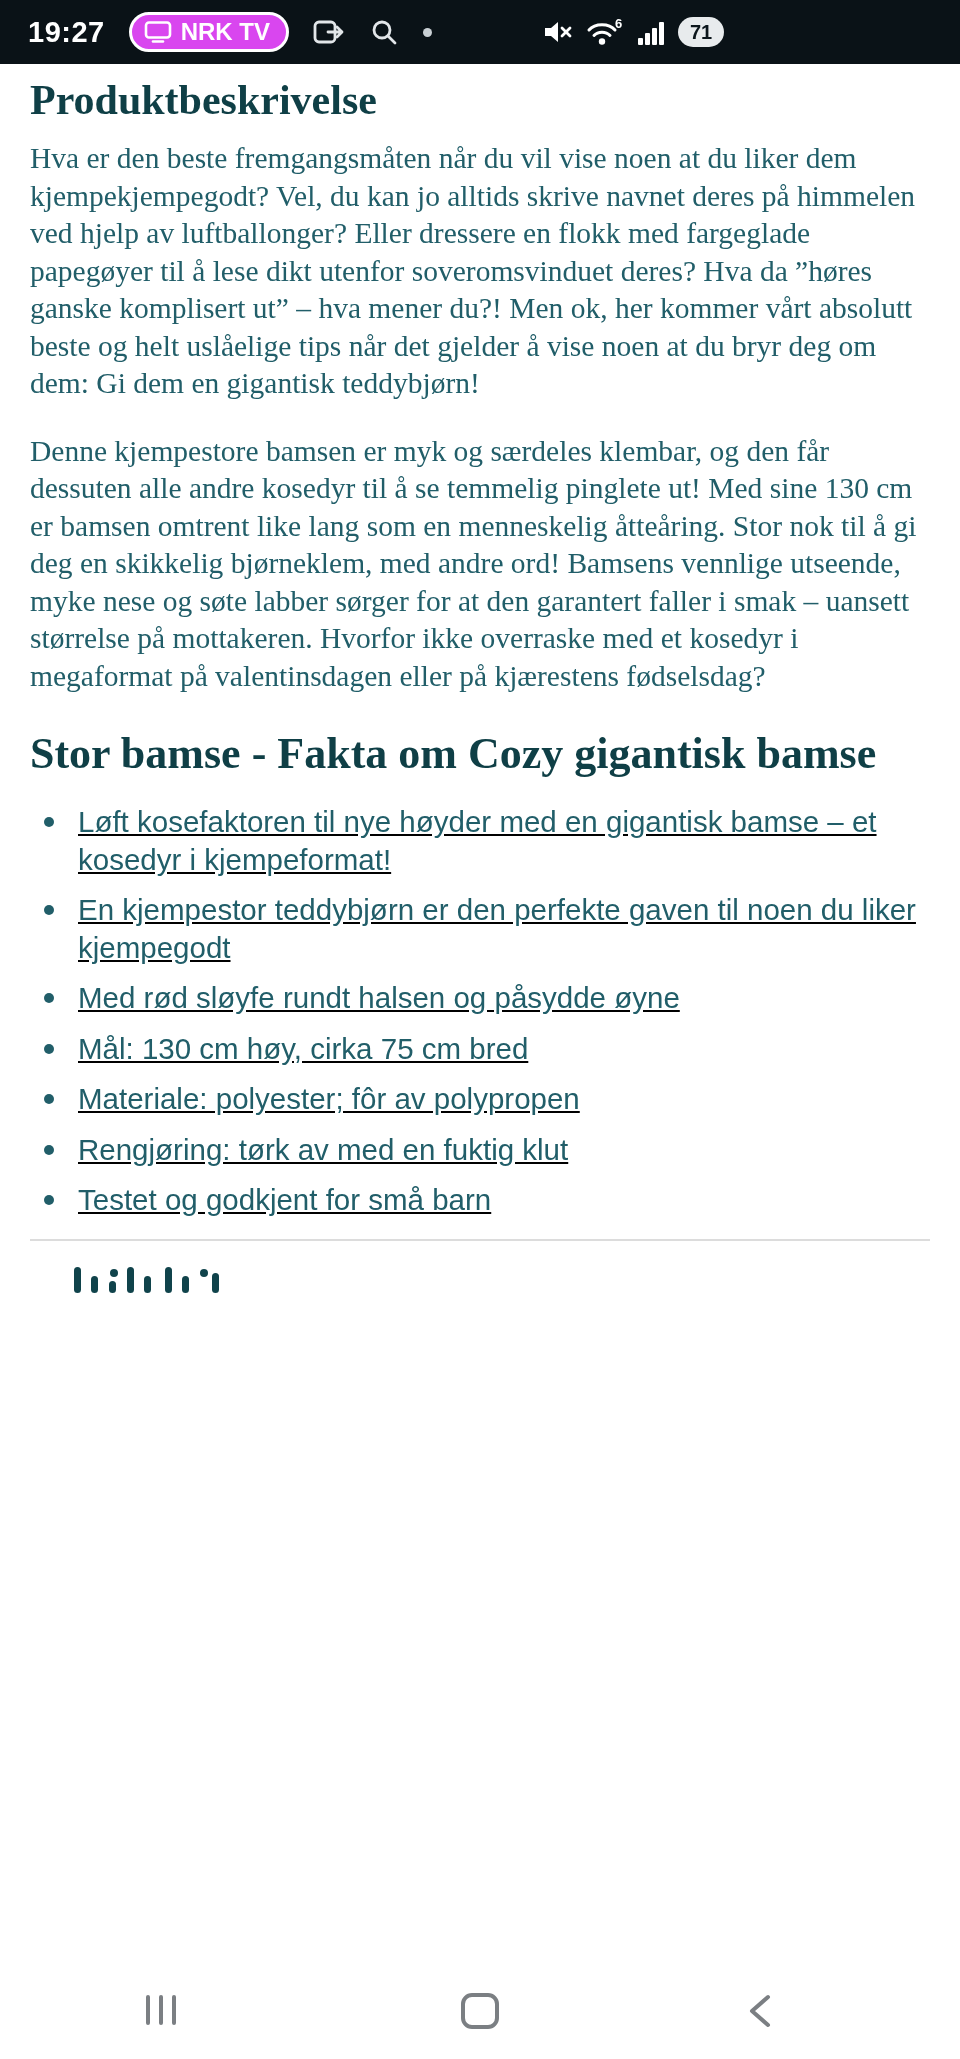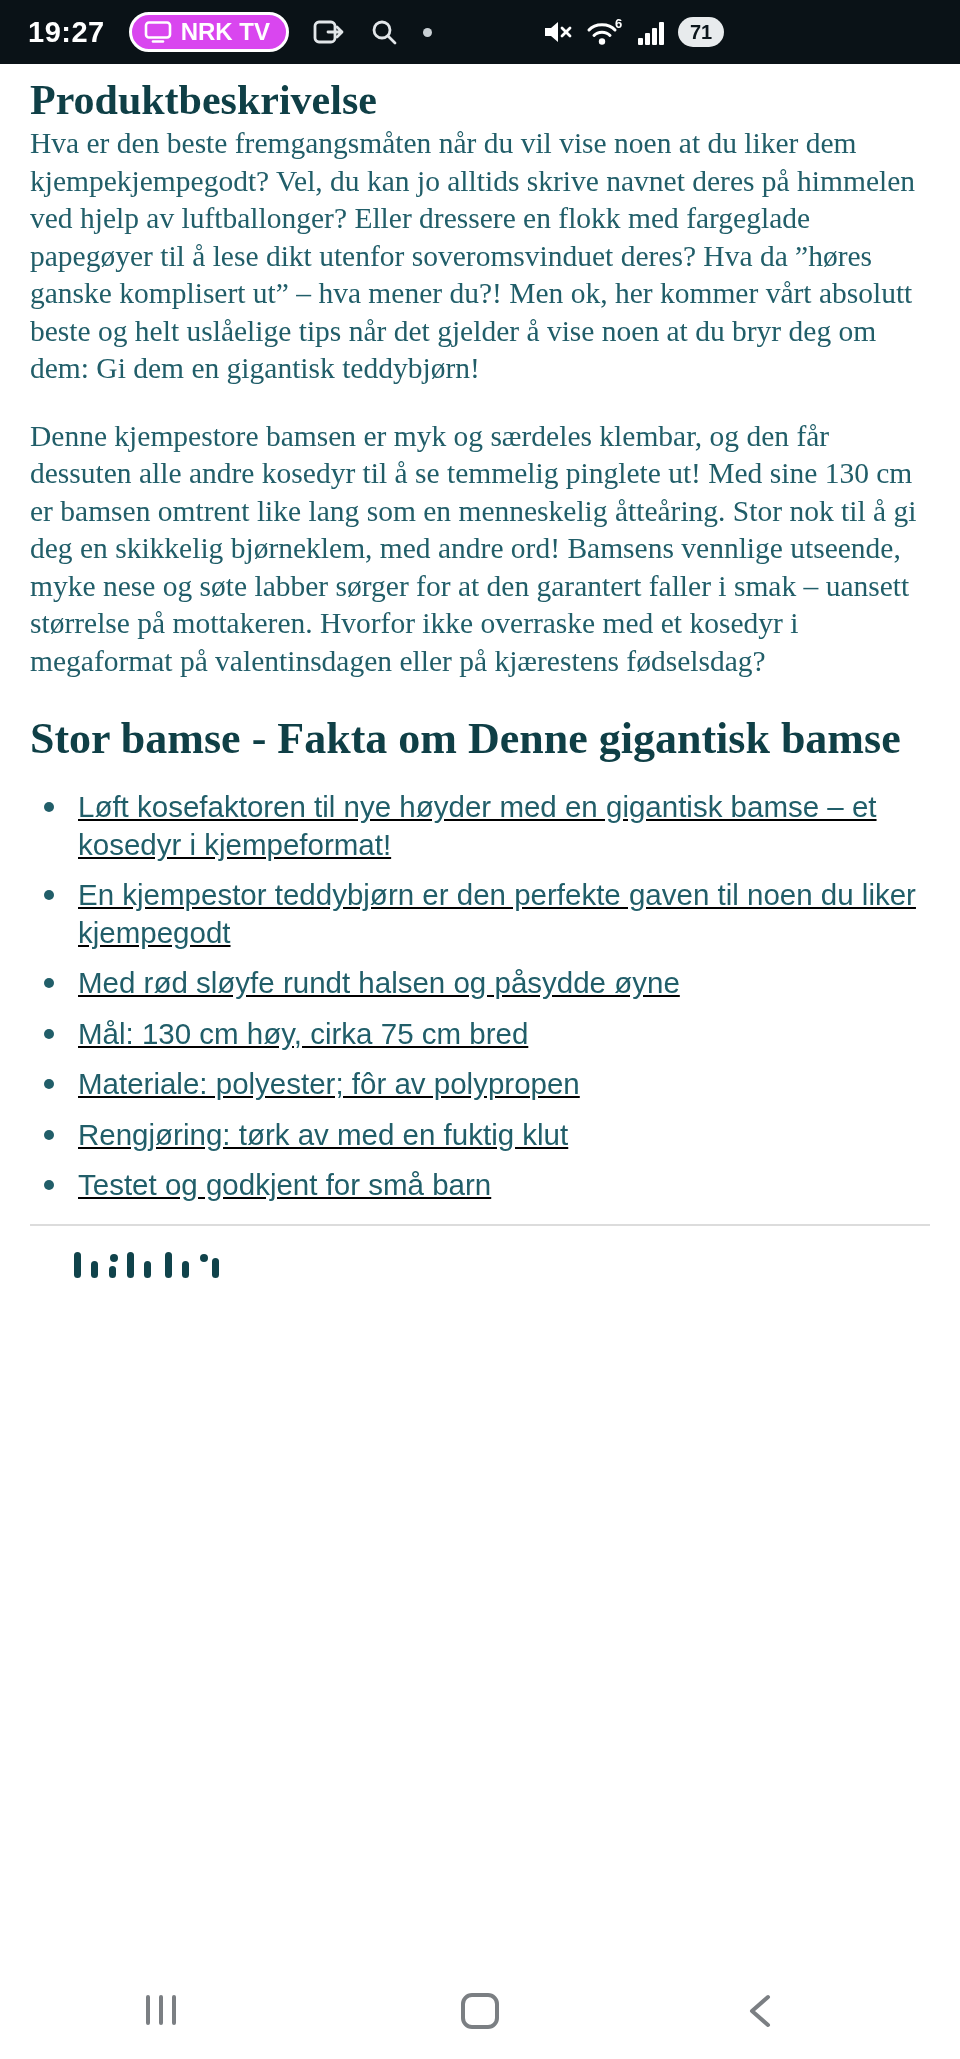--- a/index.html
+++ b/index.html
@@ -30,21 +30,21 @@
   .battery {
     min-width:46px; height:30px; border-radius:16px; background:#e8ebed;
     color:#0c161c; font-size:20px; font-weight:700;
     display:flex; align-items:center; justify-content:center; padding:8px 9px;
   }
 
   
   .content { position:absolute; top:64px; left:0; width:100%; padding:10px 30px 0; }
   .h1 {
     font-family:"Liberation Serif", serif; font-weight:700;
-    font-size:42px; line-height:1.15; color:#0f3f46; margin:2px 0 1px;
+    font-size:42px; line-height:1.15; color:#0f3f46; margin:2px 0 16px;
   }
   .body-p { font-size:29.5px; line-height:37.5px; color:#215e69; margin:0 0 30px;font-family:Liberation Serif, serif; }
   .h2 {
     font-family:"Liberation Serif", serif; font-weight:700;
     font-size:44px; line-height:54px; color:#0f3f46; margin:32px 0 22px;
   }
   ul.facts { margin:12px 0 0; padding:0; list-style:none; }
   ul.facts li { display:flex; margin-bottom:13px;text-decoration:underline; }
   .bullet-dot {
     flex:none; width:10px; height:10px; border-radius:50%;
@@ -139,21 +139,21 @@
       </span>
     </div>
   </div>
 
   <div class="content">
     <h1 class="h1">Produktbeskrivelse</h1>
 
     <p class="body-p">Hva er den beste fremgangsmåten når du vil vise noen at du liker dem kjempekjempegodt? Vel, du kan jo alltids skrive navnet deres på himmelen ved hjelp av luftballonger? Eller dressere en flokk med fargeglade papegøyer til å lese dikt utenfor soveromsvinduet deres? Hva da ”høres ganske komplisert ut” – hva mener du?! Men ok, her kommer vårt absolutt beste og helt uslåelige tips når det gjelder å vise noen at du bryr deg om dem: Gi dem en gigantisk teddybjørn!</p>
     <p class="body-p">Denne kjempestore bamsen er myk og særdeles klembar, og den får dessuten alle andre kosedyr til å se temmelig pinglete ut! Med sine 130 cm er bamsen omtrent like lang som en menneskelig åtteåring. Stor nok til å gi deg en skikkelig bjørneklem, med andre ord! Bamsens vennlige utseende, myke nese og søte labber sørger for at den garantert faller i smak – uansett størrelse på mottakeren. Hvorfor ikke overraske med et kosedyr i megaformat på valentinsdagen eller på kjærestens fødselsdag?</p>
 
-    <h2 class="h2">Stor bamse - Fakta om Denne gigantisk bamse</h2>
+    <h2 class="h2">Stor bamse - Fakta om Cozy gigantisk bamse</h2>
 
     <ul class="facts">
       <li>
         <span class="bullet-dot"></span>
         <span class="text">Løft kosefaktoren til nye høyder med en gigantisk bamse – et kosedyr i kjempeformat!</span>
       </li>
       <li>
         <span class="bullet-dot"></span>
         <span class="text">En kjempestor teddybjørn er den perfekte gaven til noen du liker kjempegodt</span>
       </li>

